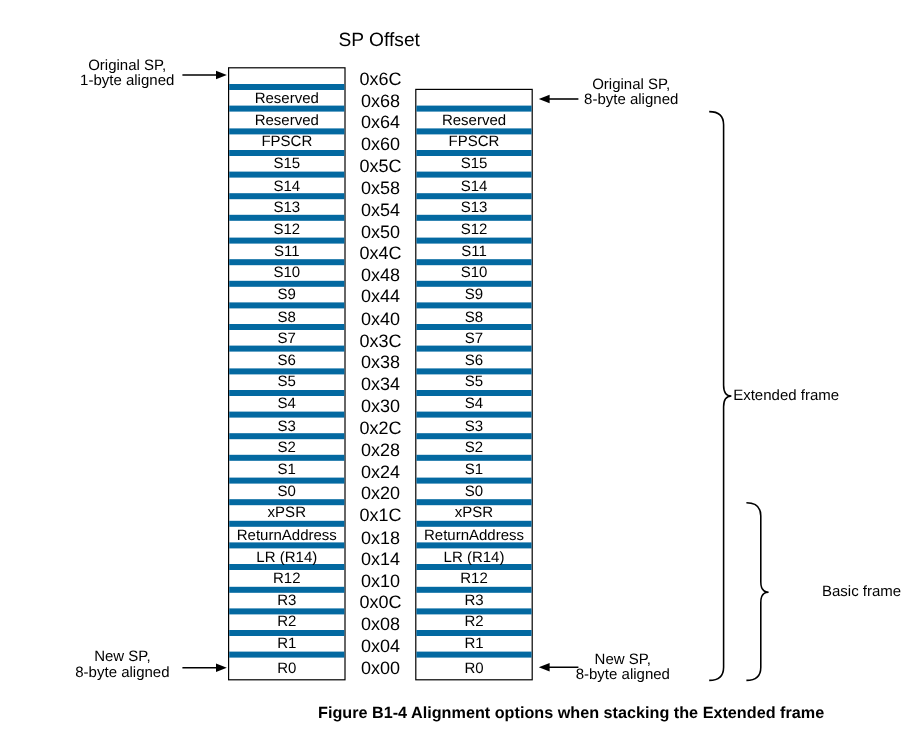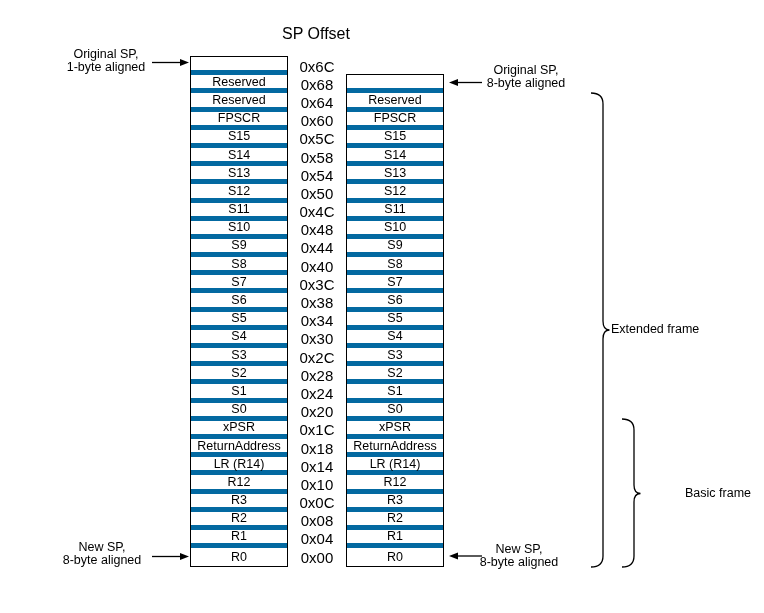--- a/index.html
+++ b/index.html
@@ -239,14 +239,15 @@
     </g>
 
     <path d="M 591 93 Q 603 93 603 104 L 603 321 Q 603 330 609.5 330 Q 603 330 603 339 L 603 556 Q 603 567 591 567" fill="none" stroke="#000" stroke-width="1.3"></path>
 
     <path d="M 622 419 Q 634 419 634 430 L 634 485 Q 634 493.5 640.5 493.5 Q 634 493.5 634 502 L 634 556 Q 634 567 622 567" fill="none" stroke="#000" stroke-width="1.3"></path>
   </svg>
 
   <div id="lbl-extended" class="brace-label">Extended frame</div>
   <div id="lbl-basic" class="brace-label">Basic frame</div>
 
+  <div class="caption">Figure B1-4 Alignment options when stacking the Extended frame</div>
 
 </div>
 
 </body></html>

